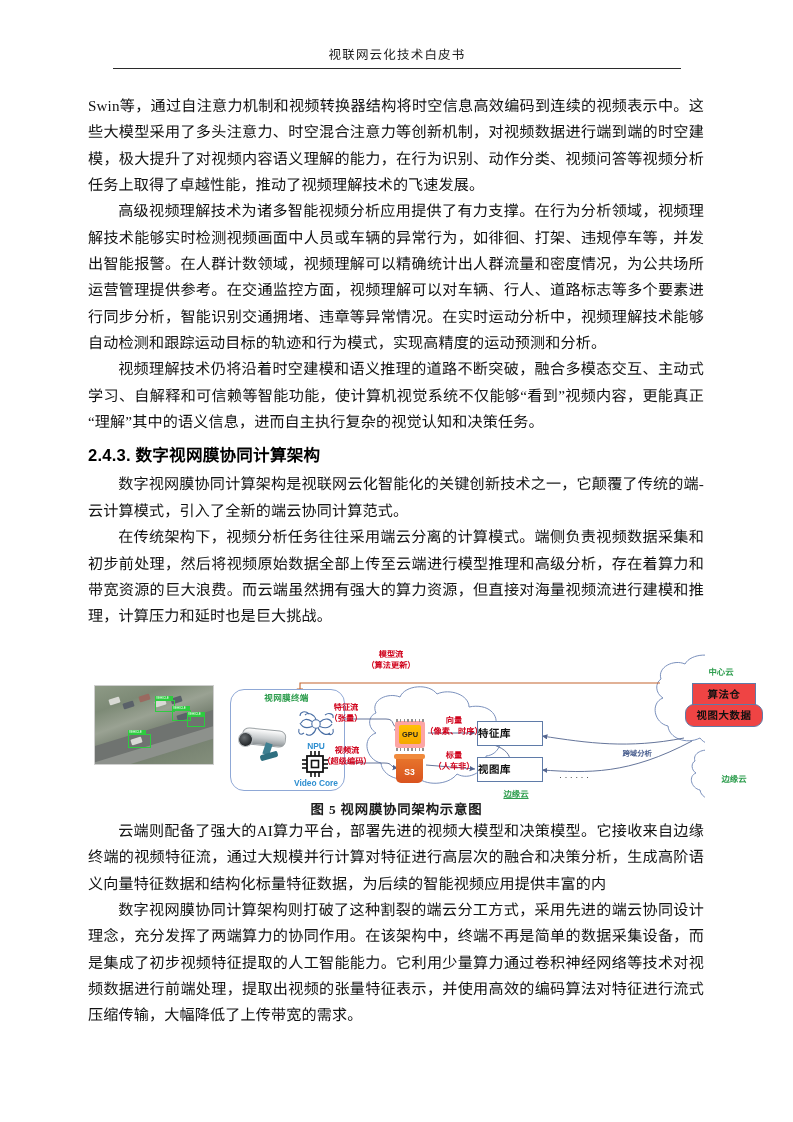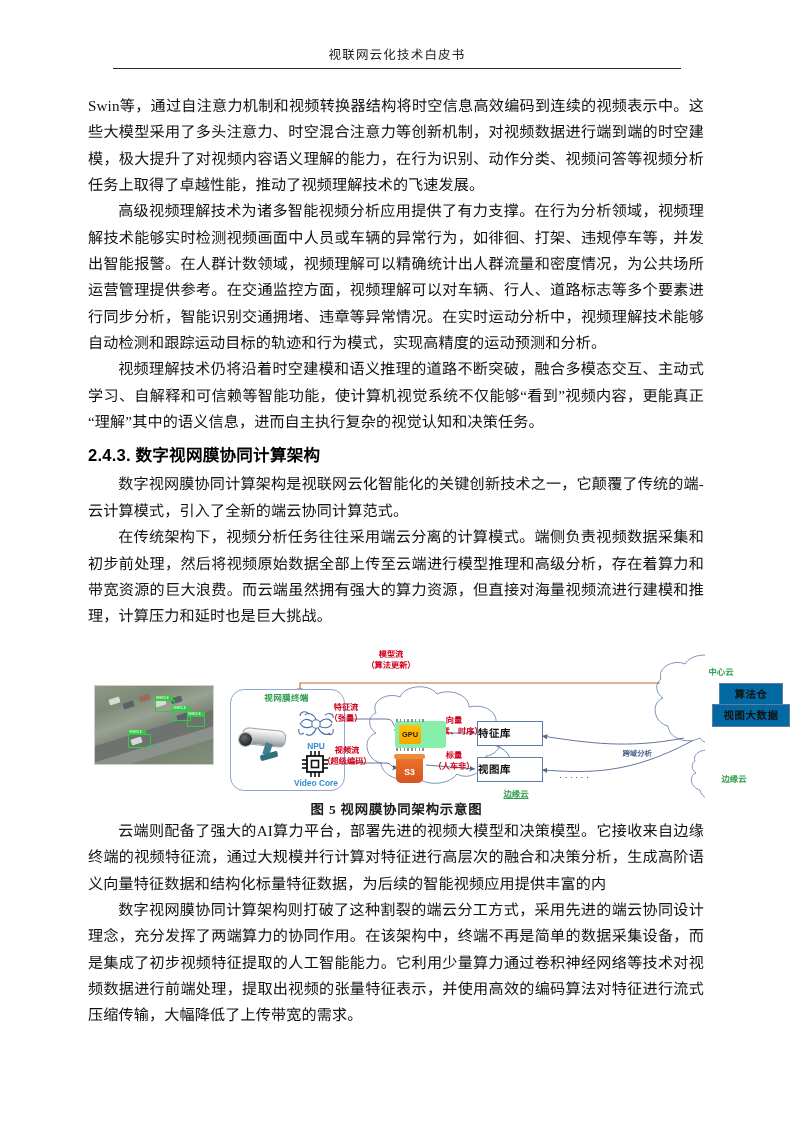--- a/index.html
+++ b/index.html
@@ -288,23 +288,22 @@
     margin-top: 12px;
   }
 
   
   .gpu-chip {
     position: absolute;
     left: 307px;
     top: 76px;
     width: 30px;
     height: 27px;
-    background: #86efac;
+    background: #fca5a5;
     border-radius: 3px;
-    padding-left: 21px;
   }
   .gpu-chip .die {
     position: absolute;
     left: 4px; top: 4px;
     width: 22px; height: 19px;
     background: linear-gradient(#ffc107, #f5a700);
     border-radius: 2px;
     color: #1d1d1d;
     font-size: 7.4px;
     font-weight: bold;
@@ -357,28 +356,27 @@
     font-size: 10.4px;
     font-weight: bold;
     text-align: left;
     color: #111111;
     font-family: "Liberation Serif", "DejaVu Serif", serif;
     letter-spacing: 0.6px;
   }
   .cloudbox {
     position: absolute;
     border: 1px solid #5f7ba8;
-    background: #0369a1;
+    background: #ef4444;
     font-size: 10.4px;
     font-weight: bold;
     text-align: center;
     color: #111111;
     font-family: "Liberation Serif", "DejaVu Serif", serif;
     letter-spacing: 0.6px;
-    margin-left: 27px;
   }
 
   .dots {
     position: absolute;
     left: 471px;
     top: 127px;
     font-size: 9px;
     letter-spacing: 2.4px;
     color: #3a3a3a;
     font-family: "Liberation Sans", "DejaVu Sans", sans-serif;
@@ -587,21 +585,21 @@
           <i></i>
       </div>
     </div>
 
     <div class="s3-bucket">S3</div>
 
     <div class="libbox" style="left:389px; top:76px; width:64px; height:23px; line-height:23px;">特征库</div>
     <div class="libbox" style="left:389px; top:112px; width:64px; height:23px; line-height:23px;">视图库</div>
 
     <div class="cloudbox" style="left:604px; top:38px; width:62px; height:21px; line-height:21px;">算法仓</div>
-    <div class="cloudbox" style="left:597px; top:59px; width:76px; height:21px; line-height:21px;">视图大数据</div>
+    <div class="cloudbox" style="left:597px; top:59px; width:76px; height:21px; line-height:21px;border-radius:9px;">视图大数据</div>
 
     <div class="green-lbl" style="left:598px; top:20px; width:70px;">中心云</div>
     <div class="green-lbl" style="left:398px; top:142px; width:60px; text-decoration:underline;">边缘云</div>
     <div class="green-lbl" style="left:618px; top:127px; width:56px;">边缘云</div>
     <div class="blue-lbl" style="left:502px; top:90px; width:62px;">跨域分析</div>
 
     <div class="dots">······</div>
   </div>
 
   <div class="fig-caption">图 5 视网膜协同架构示意图</div>

